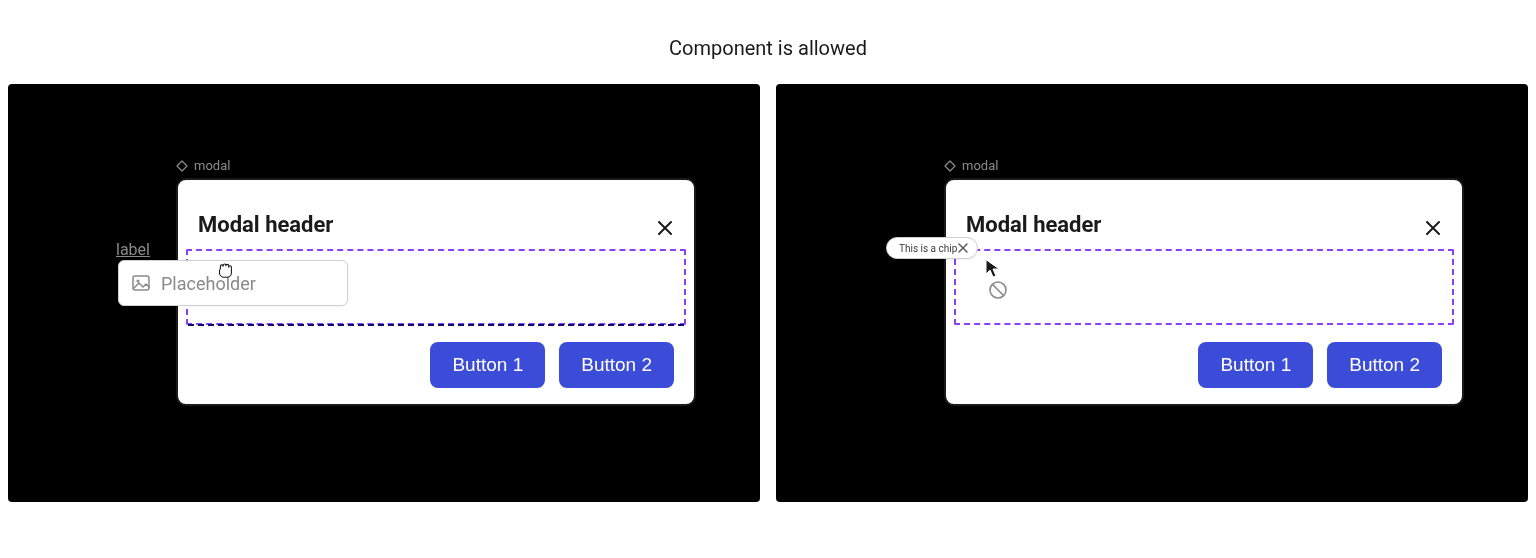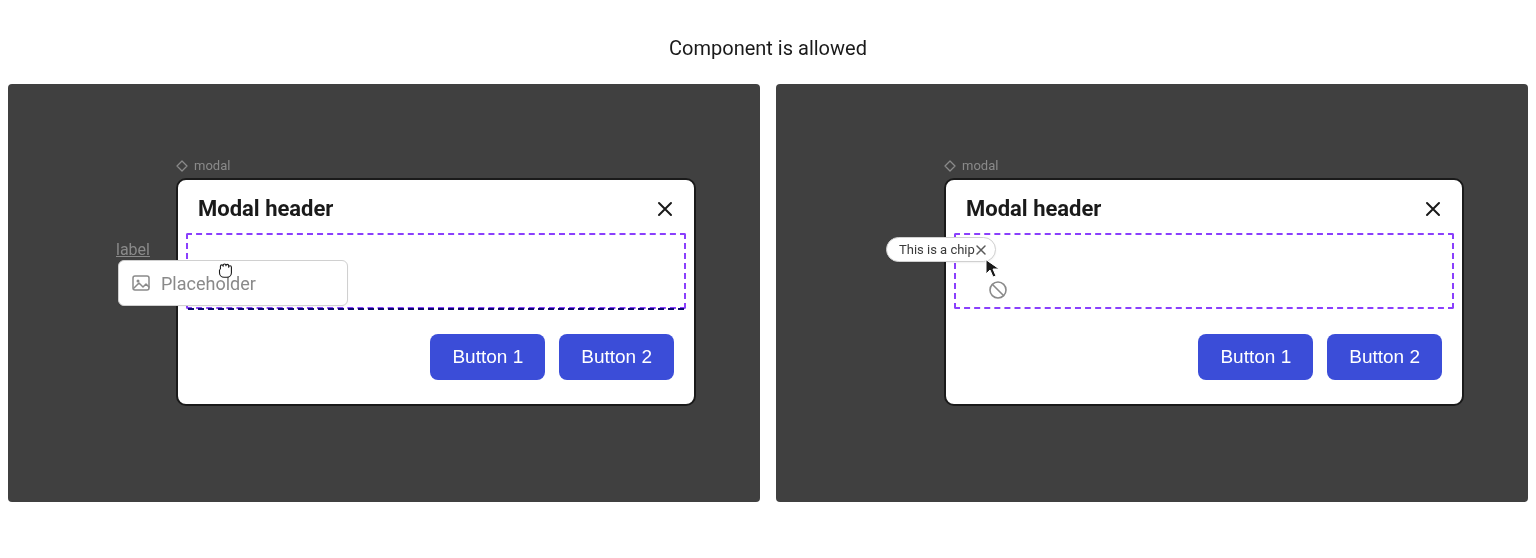--- a/index.html
+++ b/index.html
@@ -25,21 +25,21 @@
     font-weight: 400;
   }
   .panels-row {
     display: flex;
     gap: 16px;
     padding: 0 8px;
     flex: 1;
   }
   .panel {
     flex: 1;
-    background: #404040;
+    background: #000000;
     border-radius: 4px;
     position: relative;
     height: 418px;
   }
   .tag-row {
     position: absolute;
     top: 74px;
     left: 168px;
     display: flex;
     align-items: center;
@@ -61,23 +61,24 @@
     height: 228px;
     background: #ffffff;
     border: 2px solid #1a1a1a;
     border-radius: 10px;
     display: flex;
     flex-direction: column;
     overflow: visible;
   }
   .modal-header-row {
     display: flex;
-    align-items: center;
+    align-items: flex-end;
     justify-content: space-between;
     padding: 16px 20px 12px 20px;
+    margin-top: 16px;
   }
   .modal-header-text {
     font-size: 22px;
     font-weight: 700;
     color: #1a1a1a;
   }
   .close-icon {
     width: 18px;
     height: 18px;
     color: #1a1a1a;
@@ -159,21 +160,21 @@
   .chip {
     position: absolute;
     top: 153px;
     left: 110px;
     background: #ffffff;
     border: 1px solid #d0d0d0;
     border-radius: 14px;
     padding: 4px 8px 4px 12px;
     display: flex;
     align-items: center;
-    font-size: 13px;
+    font-size: 10px;
     color: #3a3a3a;
     box-shadow: 0 1px 2px rgba(0,0,0,0.06);
   }
   .chip-close {
     width: 12px;
     height: 12px;
     color: #5a5a5a;
     cursor: pointer;
   }
   .pointer-cursor {

